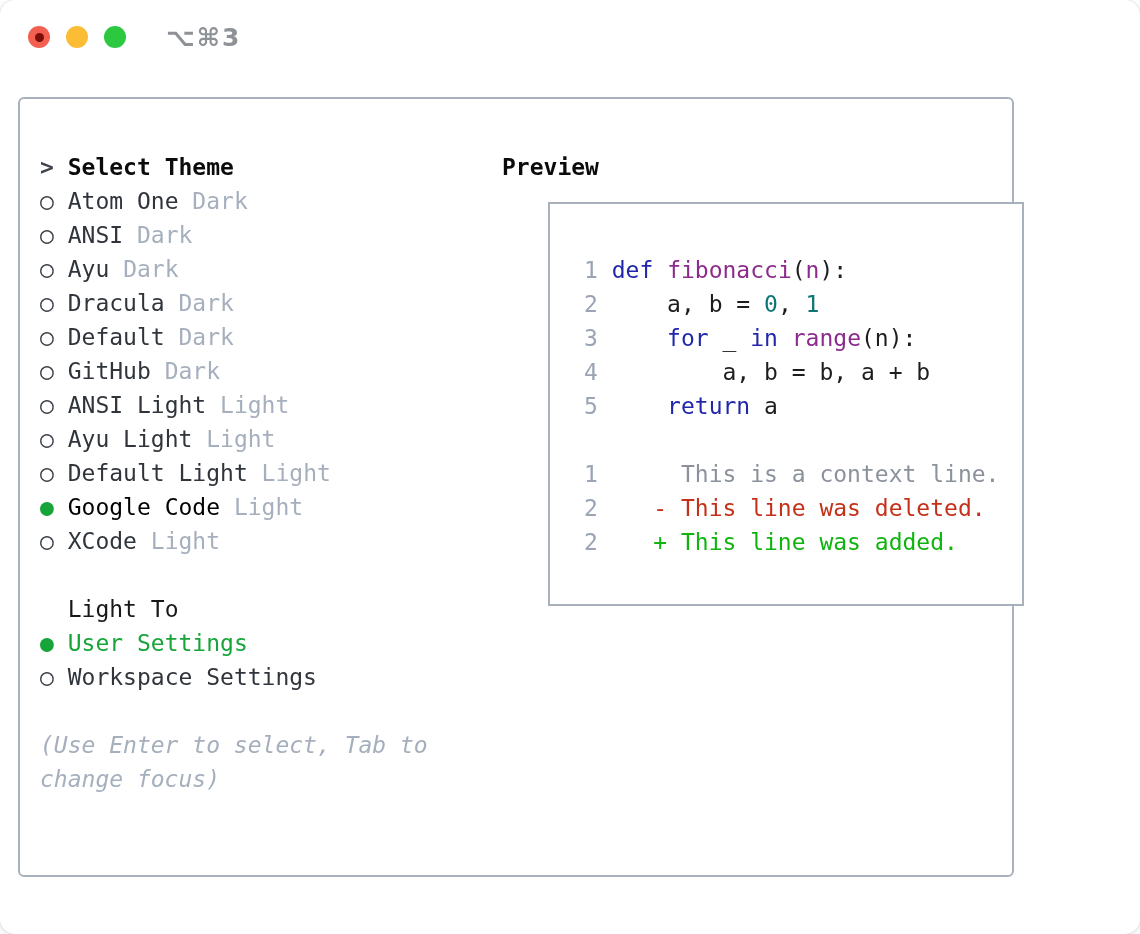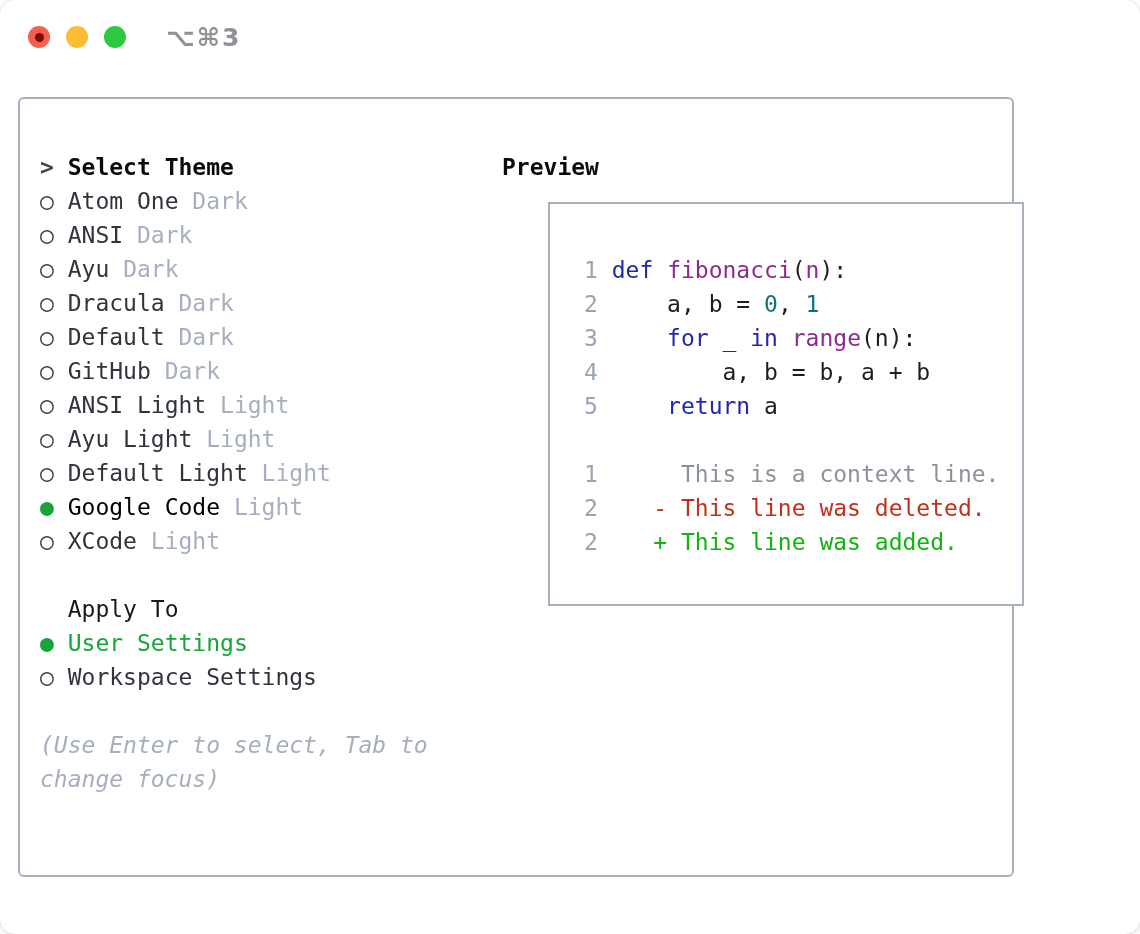--- a/index.html
+++ b/index.html
@@ -70,21 +70,21 @@
           <div class="row"><span class="mk">○</span> <span class="nm">GitHub</span> <span class="sfx">Dark</span></div>
           <div class="row"><span class="mk">○</span> <span class="nm">ANSI Light</span> <span class="sfx">Light</span></div>
           <div class="row"><span class="mk">○</span> <span class="nm">Ayu Light</span> <span class="sfx">Light</span></div>
           <div class="row"><span class="mk">○</span> <span class="nm">Default Light</span> <span class="sfx">Light</span></div>
           <div class="row"><span class="mk" style="color: rgb(23, 165, 58);">●</span> <span class="nm" style="color: #000000;">Google Code</span> <span class="sfx">Light</span></div>
           <div class="row"><span class="mk">○</span> <span class="nm">XCode</span> <span class="sfx">Light</span></div>
         </div>
 
       <div class="spacer"></div>
 
-      <div class="row ap-hdr">  <span>Apply To</span></div>
+      <div class="row ap-hdr">  <span>Light To</span></div>
 
       <div>
           <div class="row"><span class="mk" style="color: rgb(23, 165, 58);">●</span> <span class="nm" style="color: rgb(23, 165, 58);">User Settings</span></div>
           <div class="row"><span class="mk">○</span> <span class="nm">Workspace Settings</span></div>
         </div>
 
       <div class="spacer"></div>
 
       <div class="hint">(Use Enter to select, Tab to change focus)</div>
     </div>

